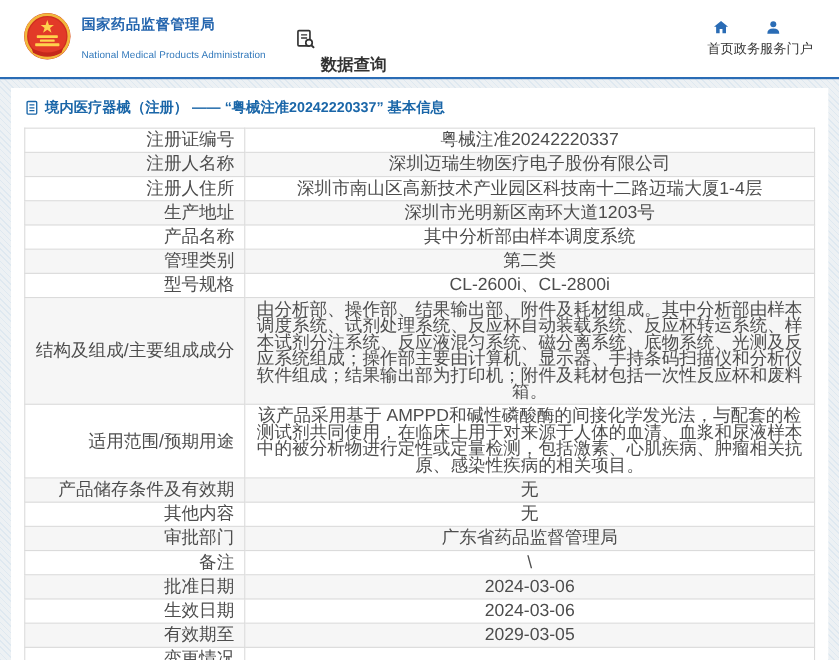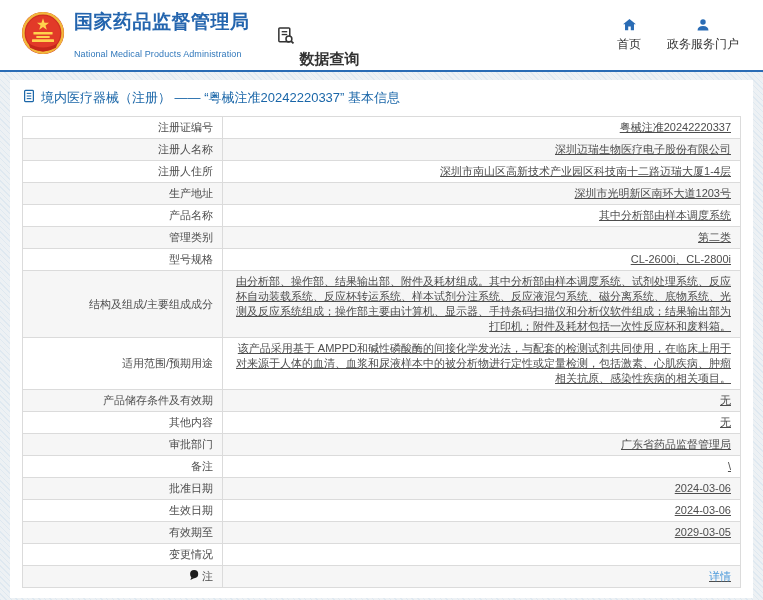--- a/index.html
+++ b/index.html
@@ -20,49 +20,49 @@
     background-color:var(--page-bg);
     background-image:repeating-linear-gradient(45deg, rgba(205,222,236,.45) 0 1px, transparent 1px 4px);
   }
   
   .site-header{
     height:72px;background:#fff;border-bottom:2px solid var(--accent);
     display:flex;align-items:center;padding:0 20px;
   }
   .brand{display:flex;align-items:center;gap:8px;cursor:pointer;}
   .emblem{width:46px;height:46px;flex:0 0 auto;}
-  .brand-text .zh{font-size:19px;font-weight:bold;color:var(--brand-blue);letter-spacing:.5px;line-height:1.15;}
+  .brand-text .zh{font-size:13px;font-weight:bold;color:var(--brand-blue);letter-spacing:.5px;line-height:1.15;}
   .brand-text .en{font-size:9px;color:#3178bb;margin-top:16px;letter-spacing:.1px;}
   .data-query{display:flex;align-items:center;gap:5px;margin-left:26px;cursor:pointer;}
   .data-query .dq-label{font-size:15px;font-weight:bold;color:#333;margin-top:48px;}
   .dq-icon svg{display:block;}
-  .header-nav{margin-left:auto;display:flex;gap:26px;padding-right:4px;}
+  .header-nav{margin-left:auto;display:flex;padding-right:4px;}
   .nav-item{display:flex;flex-direction:column;align-items:center;gap:3px;cursor:pointer;}
   .nav-item .nav-label{font-size:12px;color:#333;white-space:nowrap;}
   .nav-item svg{display:block;color:var(--accent);}
   
   .content-box{
     margin:8px 10px 0;background:#fff;min-height:512px;padding-bottom:10px;
   }
   .breadcrumb{
-    display:flex;gap:5px;
-    padding:9px 12px 8px;font-size:13px;font-weight:400;color:var(--breadcrumb-blue);
+    display:flex;align-items:center;gap:5px;
+    padding:9px 12px 8px;font-size:13px;font-weight:700;color:var(--breadcrumb-blue);
   }
   .breadcrumb svg{display:block;flex:0 0 auto;}
   table.info-table{
     width:calc(100% - 24px);margin:1px 12px 0;border-collapse:collapse;table-layout:fixed;
   }
   .info-table td{
     border:1px solid var(--border-gray);
-    font-size:11px;line-height:15px;color:var(--text-gray);
+    font-size:16px;line-height:15px;color:var(--text-gray);
     padding:3px 9px;vertical-align:middle;
   }
   .info-table tr:nth-child(even){background:var(--row-alt);}
   .cell-label{width:200px;text-align:right;}
-  .cell-value{text-align:right;word-break:break-all;text-decoration:underline;}
+  .cell-value{text-align:center;word-break:break-all;}
   .cell-value a{color:var(--link-blue);text-decoration:none;}
   .note-icon{display:inline-block;width:12px;height:12px;vertical-align:-1px;margin-right:2px;}
   .note-icon svg{display:block;width:100%;height:100%;}
 </style>
 </head>
 <body>
 
 <div class="page">
 
   <header class="site-header">

